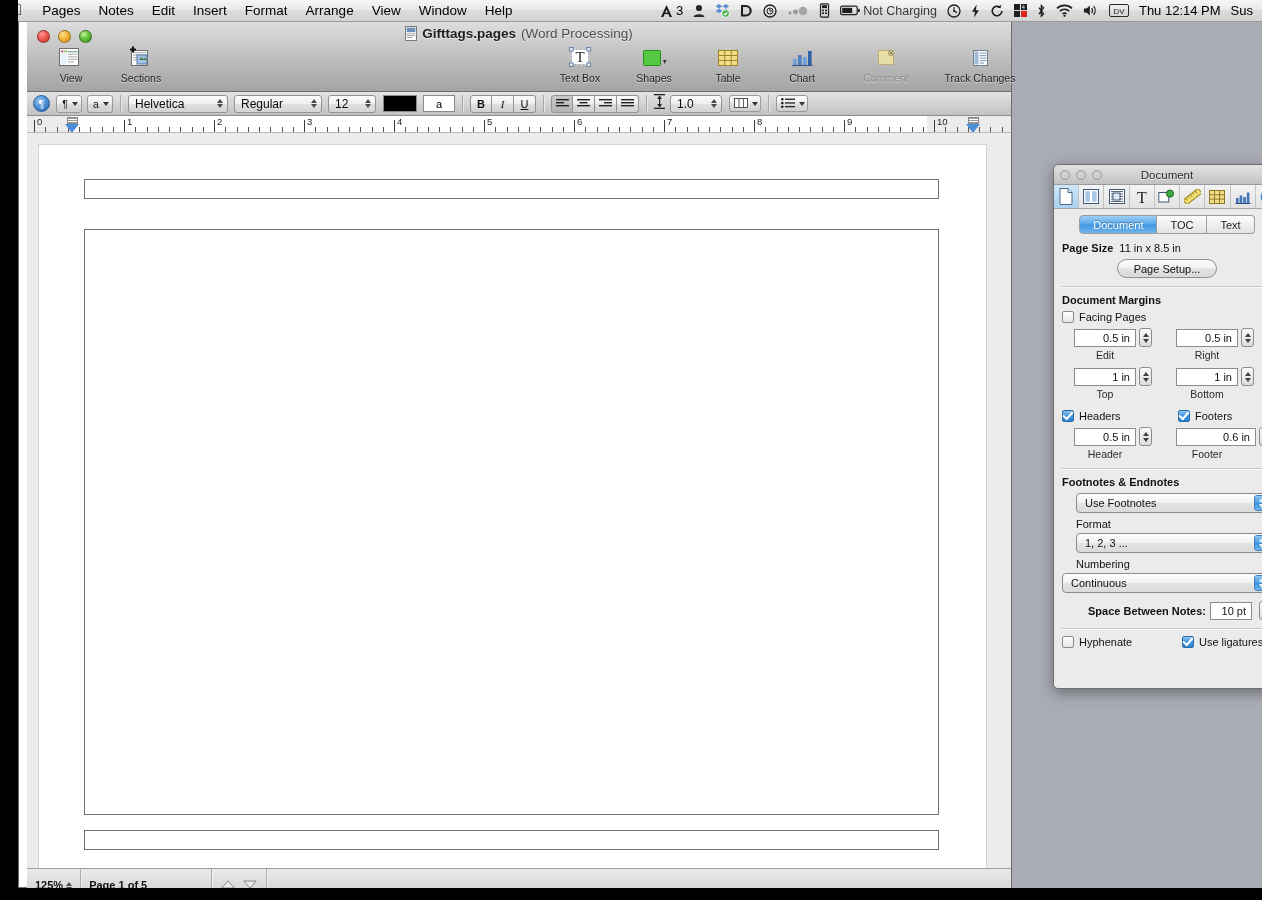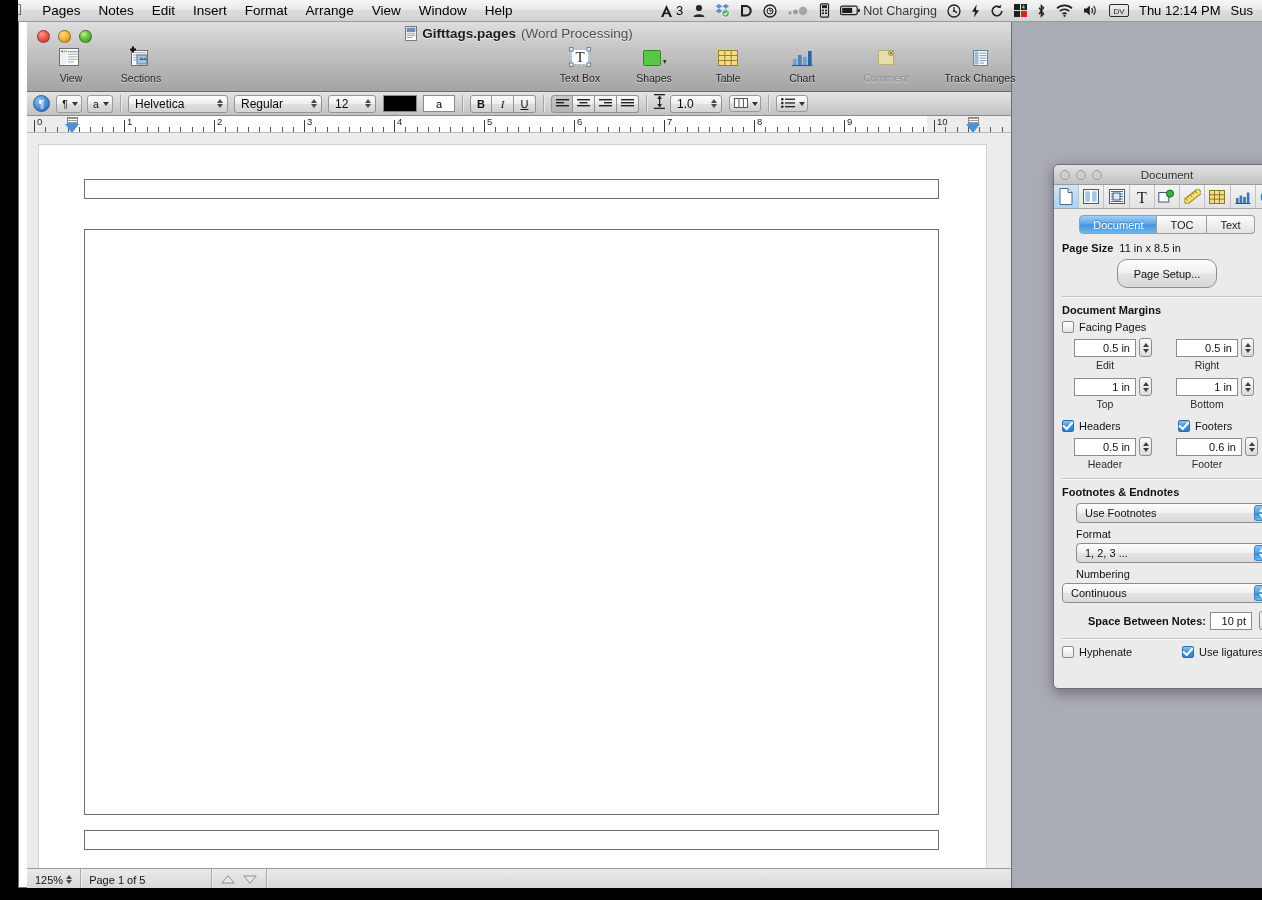--- a/index.html
+++ b/index.html
@@ -177,21 +177,21 @@
   #bodybox { left: 45px; top: 84px;  width: 855px; height: 586px; }
   #ftrbox  { left: 45px; top: 685px; width: 855px; height: 20px; }
 
   
   #statusbar {
     position:relative; height: 22px;
     background: linear-gradient(to bottom,#eaeaea,#d6d6d6);
     border-top:1px solid #9c9c9c;
     display:flex; align-items:center; font-size:11px; color:#111;
   }
-  #statusbar .cell { display:flex; align-items:center; height:22px; padding: 0 8px; }
+  #statusbar .cell { display:flex; align-items:flex-end; height:22px; padding: 0 8px; font-weight: bold; }
   #statusbar .vsep { width:1px; height:22px; background:#a9a9a9; box-shadow:1px 0 0 #f1f1f1;}
   .pgbtn { width:16px;height:12px; display:flex;align-items:center;justify-content:center;}
 
   
   #inspector {
     position:absolute; left: 1053px; top: 164px;
     width: 228px; height: 525px;
     background: #ebebeb;
     border:1px solid #6f6f6f; border-radius: 6px 6px 5px 5px;
     box-shadow: 0 4px 14px rgba(0,0,0,.35);
@@ -233,21 +233,21 @@
   .tabs .tab.active {
     background: linear-gradient(to bottom,#9fd0f6 0%, #58a6e8 48%, #3f95e0 52%, #6fb7ee 100%);
     color:#fff; text-shadow: 0 -1px 0 rgba(0,0,0,.3);
   }
 
   .secthead { font-weight:bold; font-size:11px; margin: 4px 0 5px 0; color:#111;}
   .row { display:flex; align-items:center; }
   .hr { height:1px; background:#c6c6c6; margin: 8px 0 7px 0; box-shadow:0 1px 0 #f8f8f8;}
 
   .cap-btn {
-    height:29px; padding:0 16px; border-radius:10px;
+    height:19px; padding:0 16px; border-radius:10px;
     background: linear-gradient(to bottom,#fdfdfd 0%,#f0f0f0 48%,#e2e2e2 52%,#d9d9d9 100%);
     border:1px solid #8f8f8f; display:inline-flex; align-items:center; justify-content:center;
     font-size:11px; color:#111;
   }
   .field {
     background:#fff; border:1px solid #8c8c8c; height:18px;
     display:flex; align-items:center; justify-content:flex-end;
     padding-right:5px; font-size:11px; color:#111;
   }
   .stepper {
@@ -1020,21 +1020,21 @@
             <span class="field" style="width:62px">0.5 in</span>
             <span class="stepper">
                 <i class="u"></i>
                 <i class="d"></i>
               </span>
           </div>
           <div class="sublabel" style="width:62px">Header</div>
         </div>
         <div>
           <div class="row">
-            <span class="field" style="width:66px">0.6 in</span>
+            <span class="field" style="width:80px">0.6 in</span>
             <span class="stepper">
                 <i class="u"></i>
                 <i class="d"></i>
               </span>
           </div>
           <div class="sublabel" style="width:62px">Footer</div>
         </div>
       </div>
 
       <div class="hr"></div>

